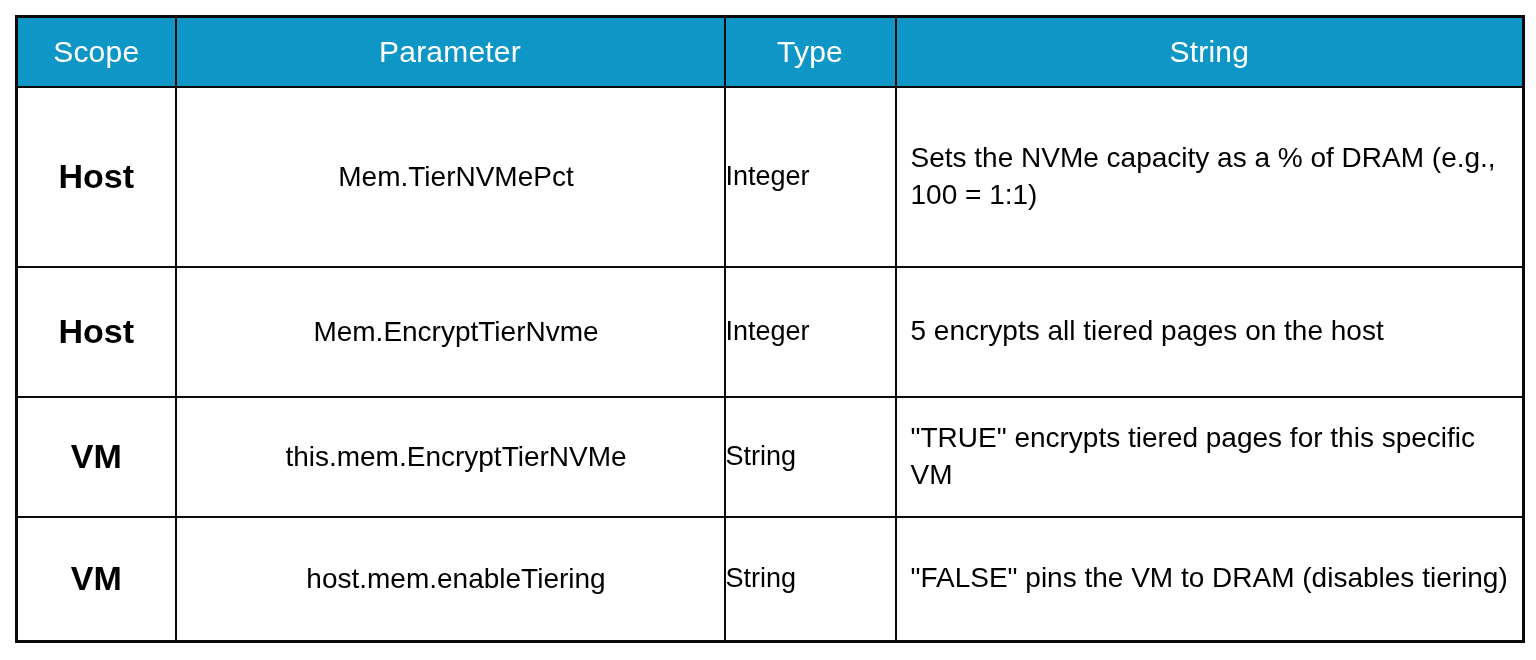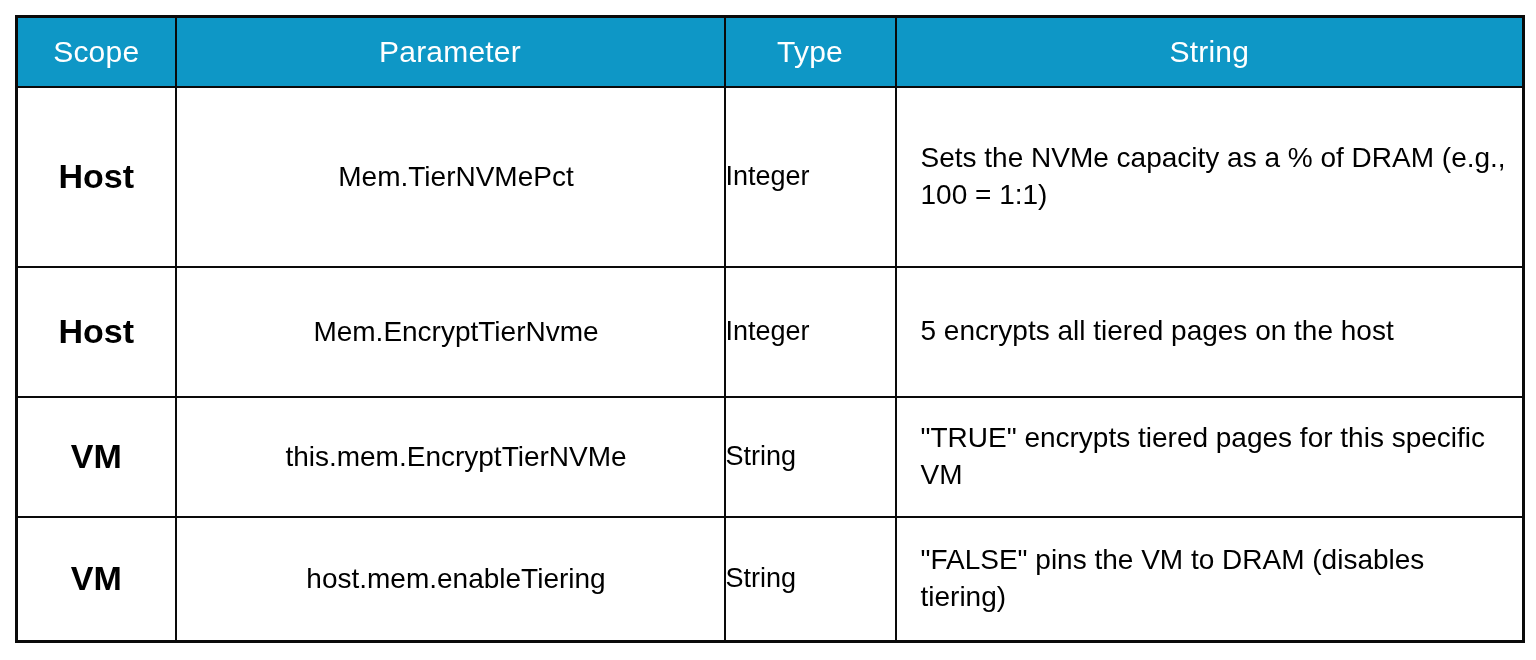--- a/index.html
+++ b/index.html
@@ -85,21 +85,21 @@
     text-align: left;
     font-size: 27px;
     font-weight: normal;
     color: #000000;
   }
   td.cell-purpose {
     text-align: left;
     font-size: 28px;
     font-weight: normal;
     color: #000000;
-    padding-left: 24px;
+    padding-left: 14px;
     padding-right: 12px;
     line-height: 1.32;
   }
 </style>
 </head>
 <body>
 
 <div class="page">
 
   <table class="param-table">

